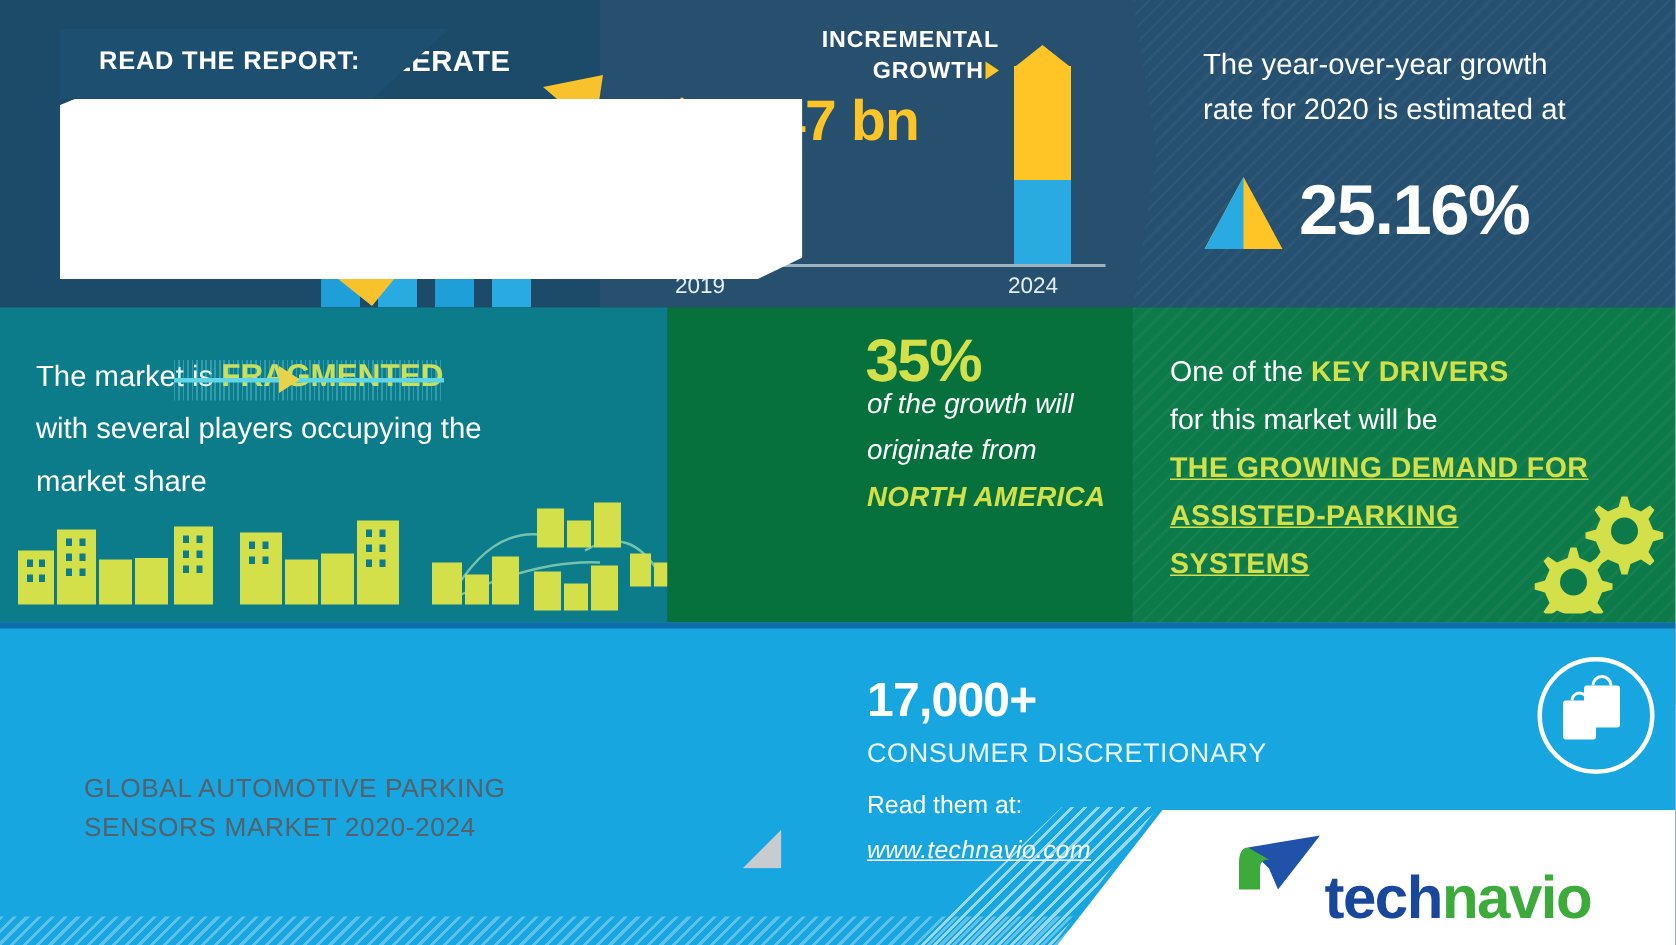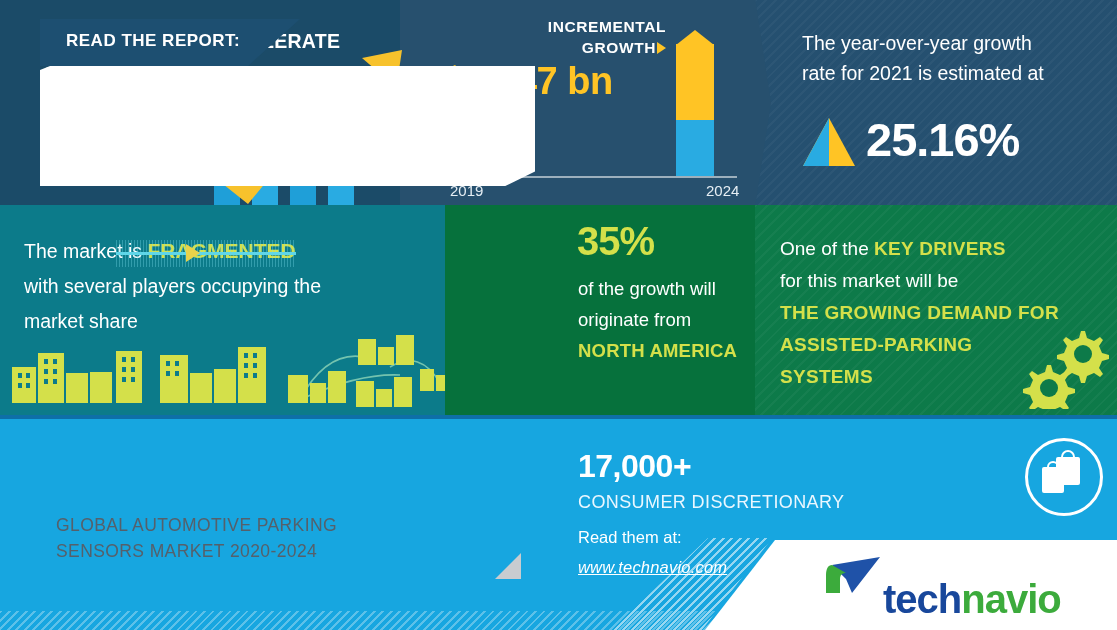--- a/index.html
+++ b/index.html
@@ -29,21 +29,21 @@
   .axis{position:absolute;left:437px;top:176px;width:300px;height:2px;background:rgba(255,255,255,.55);}
   .bar19{position:absolute;left:458px;top:112px;width:32px;height:64px;background:#29abe2;}
   .bar19cap{position:absolute;left:458px;top:100px;width:0;height:0;border-left:16px solid transparent;
             border-right:16px solid transparent;border-bottom:13px solid #29abe2;}
   .bar24b{position:absolute;left:676px;top:120px;width:38px;height:56px;background:#29abe2;}
   .bar24y{position:absolute;left:676px;top:44px;width:38px;height:76px;background:#ffc425;}
   .bar24cap{position:absolute;left:676px;top:30px;width:0;height:0;border-left:19px solid transparent;
             border-right:19px solid transparent;border-bottom:15px solid #ffc425;}
   .yr{position:absolute;top:182px;color:#e6eef4;font-size:15px;}
   .yr19{left:450px;}
-  .yr24{left:706px;}
+  .yr24{left:672px;}
 
   .t1c{position:absolute;left:802px;top:28px;width:300px;color:#fff;font-size:19.5px;line-height:30px;}
   .tri2516{position:absolute;left:803px;top:118px;width:0;height:0;border-left:26px solid transparent;
            border-right:26px solid transparent;border-bottom:48px solid #ffc425;}
   .tri2516l{position:absolute;left:803px;top:118px;width:0;height:0;border-left:26px solid transparent;
             border-right:26px solid transparent;border-bottom:48px solid #29abe2;
             clip-path:polygon(0 0,50% 0,50% 100%,0 100%);}
   .v2516{position:absolute;left:866px;top:112px;color:#fff;font-size:47px;font-weight:bold;letter-spacing:-1px;}
 
   
@@ -57,27 +57,27 @@
   .t2a b{color:#d4e04a;font-weight:bold;font-size:21px;}
 
   .skyline{position:absolute;left:0;top:120px;width:445px;height:90px;}
   .hline{position:absolute;left:116px;top:47px;width:180px;height:3px;background:#5fd6e8;}
   .hhatch{position:absolute;left:116px;top:35px;width:180px;height:27px;
           background-image:repeating-linear-gradient(90deg, rgba(120,220,235,.35) 0 1px, rgba(0,0,0,0) 1px 3px);}
   .harrow{position:absolute;left:186px;top:39px;width:0;height:0;border-left:14px solid #e8d24a;
           border-top:9px solid transparent;border-bottom:9px solid transparent;}
 
   .t2b-pct{position:absolute;left:577px;top:14px;color:#d4e04a;font-size:40px;font-weight:bold;letter-spacing:-1px;}
-  .t2b{position:absolute;left:578px;top:68px;width:190px;color:#fff;font-size:18.5px;line-height:31px;}
+  .t2b{position:absolute;left:578px;top:48px;width:190px;color:#fff;font-size:18.5px;line-height:31px;font-style:italic;}
   .t2b b{color:#d4e04a;font-weight:bold;letter-spacing:.2px;}
   .donut{position:absolute;left:485px;top:243px;width:120px;height:120px;}
 
   .t2c{position:absolute;left:25px;top:28px;width:320px;color:#fff;font-size:19px;line-height:32px;}
   .t2c b{color:#d4e04a;font-weight:bold;letter-spacing:.3px;}
-  .t2c .hl{color:#d4e04a;font-weight:bold;letter-spacing:.3px;}
+  .t2c .hl{color:#d4e04a;font-weight:bold;letter-spacing:.3px;text-decoration:underline;}
 
   
   .row3{position:absolute;left:0;top:415px;width:1117px;height:215px;background:#17a6e0;}
   .row3top{position:absolute;left:0;top:0;width:1117px;height:4px;background:#0e6fa8;}
   .hatchbot{position:absolute;left:0;top:196px;width:1117px;height:19px;
             background-image:repeating-linear-gradient(135deg, rgba(255,255,255,.30) 0 2px, rgba(0,0,0,0) 2px 6px);}
 
   .rtr-tab{position:absolute;left:40px;top:19px;width:260px;height:47px;background:#1d4f71;
            clip-path:polygon(0 0,100% 0,80% 100%,0 100%);}
   .rtr-txt{position:absolute;left:66px;top:31px;color:#fff;font-size:17px;font-weight:bold;letter-spacing:.5px;}
@@ -141,21 +141,21 @@
     <div class="bar19"></div>
     <div class="bar24cap"></div>
     <div class="bar24y"></div>
     <div class="bar24b"></div>
     <div class="axis"></div>
     <div class="yr yr19">2019</div>
     <div class="yr yr24">2024</div>
 
     <div class="t1c">
       <span>The year-over-year growth</span><br>
-      <span>rate for 2021 is estimated at</span>
+      <span>rate for 2020 is estimated at</span>
     </div>
     <div class="tri2516"></div>
     <div class="tri2516l"></div>
     <div class="v2516">25.16%</div>
   </div>
 
   <div class="row2">
     <div class="p2a"></div>
     <div class="p2b"></div>
     <div class="p2c"></div>

